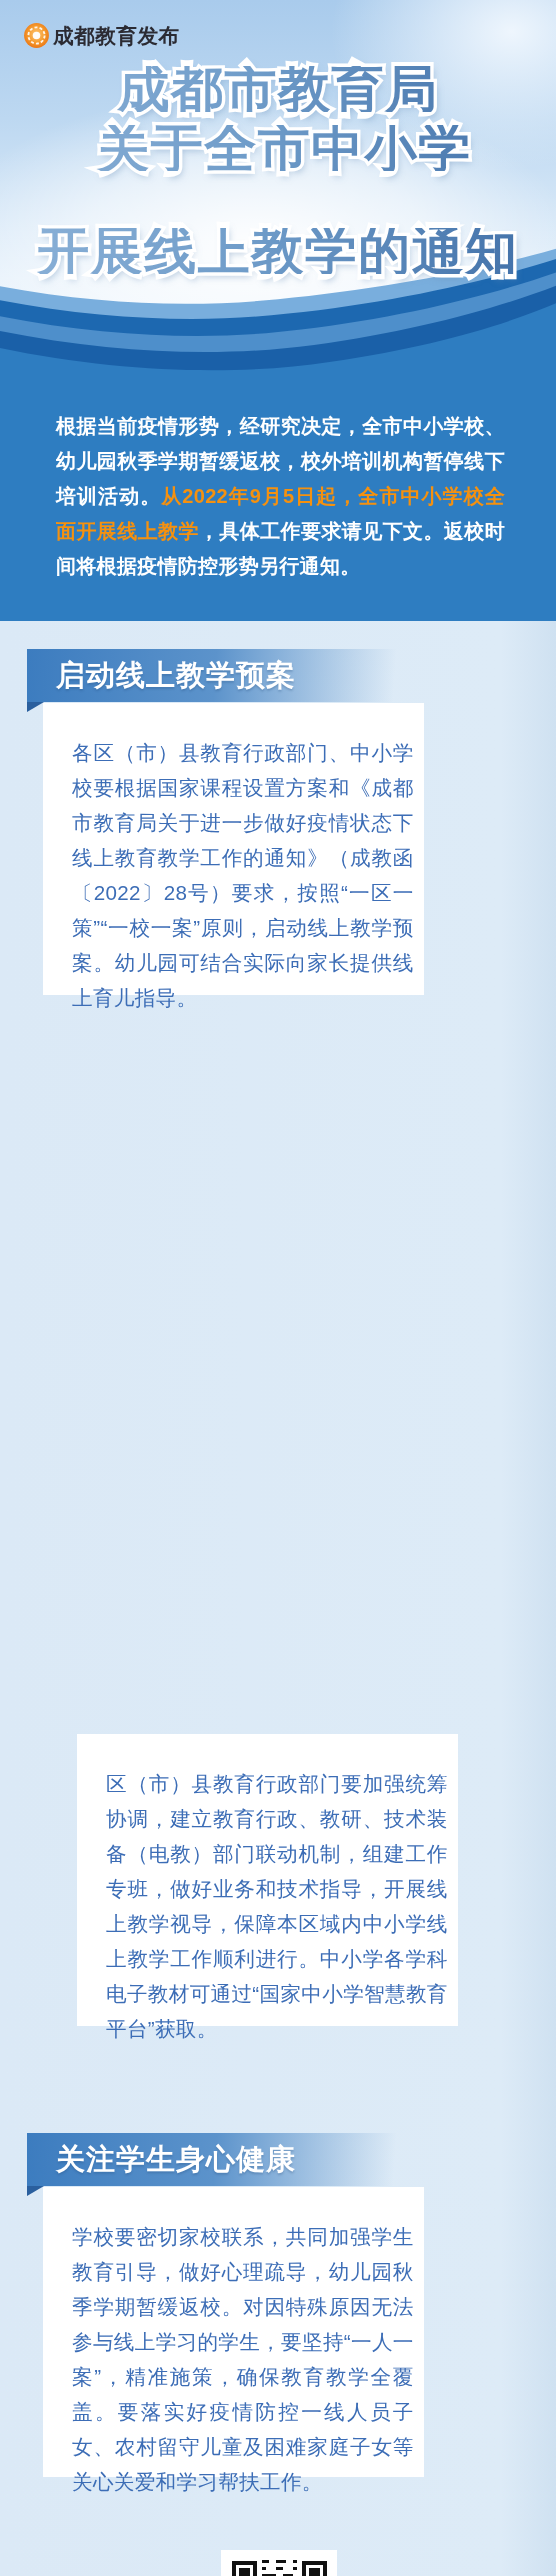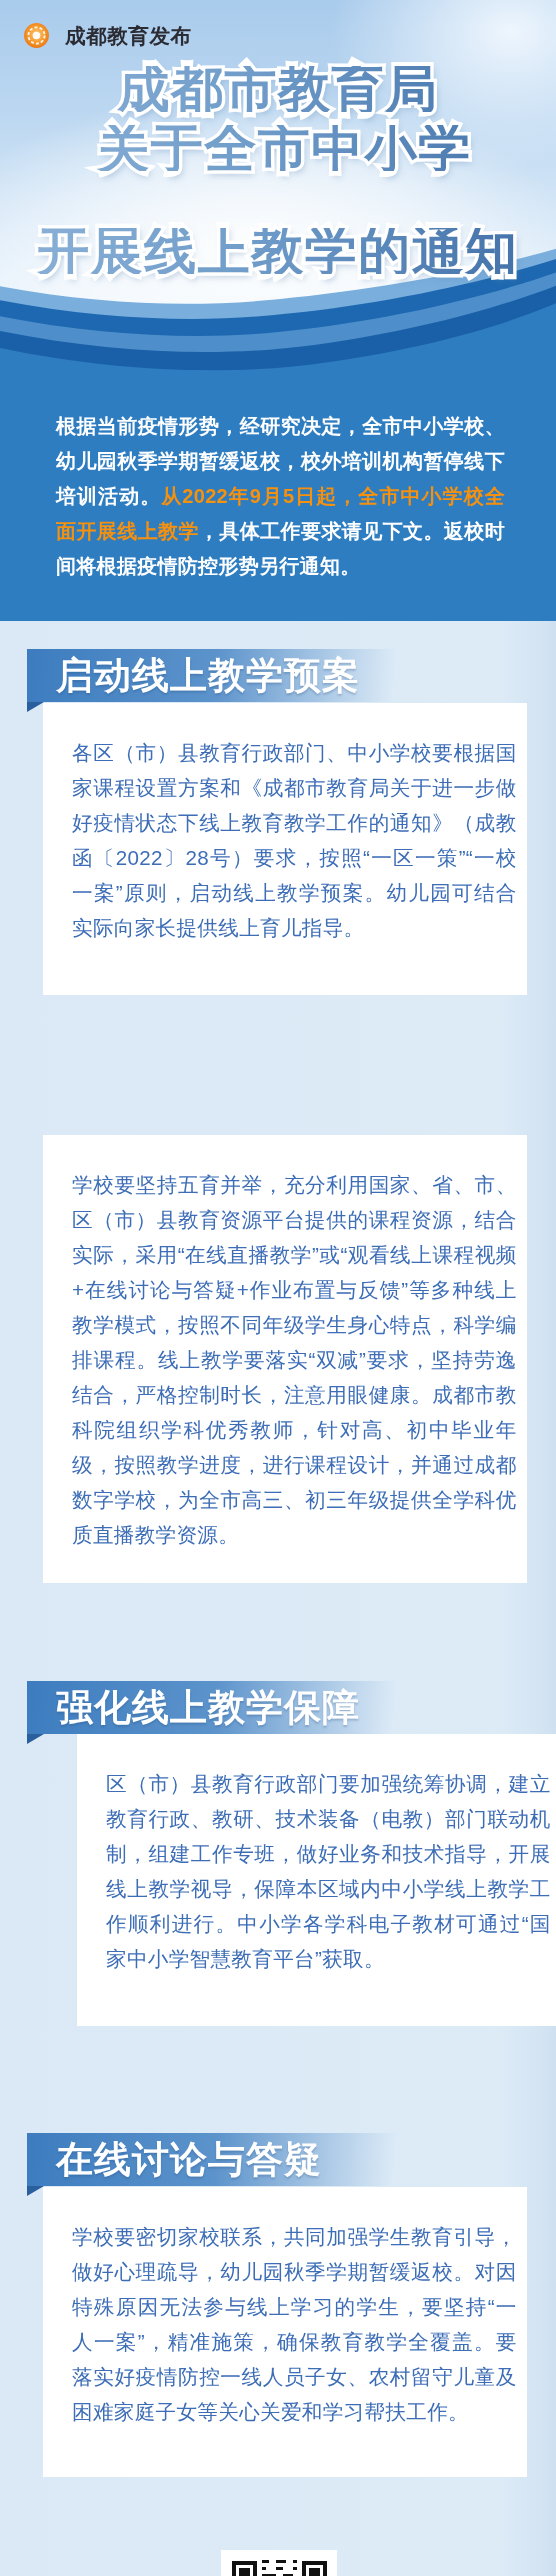--- a/index.html
+++ b/index.html
@@ -10,21 +10,21 @@
   
   .sky{position:absolute;left:0;top:0;width:556px;height:397px;
     background:
       radial-gradient(ellipse 319px 155px at 46% 62%, rgba(255,255,255,.95) 0%, rgba(255,255,255,.55) 55%, rgba(255,255,255,0) 100%),
       radial-gradient(ellipse 258px 196px at 92% 8%, rgba(245,250,255,.9) 0%, rgba(245,250,255,0) 70%),
       linear-gradient(180deg,#a9cbec 0%,#bdd8f1 30%,#e6f1fb 70%,#f3f9ff 100%);}
   .drape{position:absolute;left:0;top:222px;width:556px;height:175px;display:block;}
 
   .brand{position:absolute;left:23px;top:21.6px;display:flex;align-items:center;}
   .brand .logo-icon{width:27px;height:27px;}
-  .brand .brand-text{margin-left:15px;font-size:20.6px;font-weight:700;color:#2b2b33;letter-spacing:0.5px;}
+  .brand .brand-text{margin-left:3px;font-size:20.6px;font-weight:700;color:#2b2b33;letter-spacing:0.5px;}
 
   .title-wrap{position:absolute;left:0;top:0;width:556px;text-align:center;}
   .title-line{position:relative;display:block;font-size:52px;font-weight:700;letter-spacing:1.5px;
     line-height:46px;color:transparent;}
   .title-line::before{content:attr(data-text);position:absolute;left:0;top:0;width:100%;
     color:#ffffff;-webkit-text-stroke:6.7px #ffffff;
     text-shadow:2.6px 4.1px 7.2px rgba(110,145,185,.55);z-index:0;}
   .title-line::after{content:attr(data-text);position:absolute;left:0;top:0;width:100%;
     color:#4a77ab;z-index:1;}
   @supports (-webkit-background-clip: text){
@@ -38,23 +38,23 @@
   .intro{position:absolute;left:56px;top:398px;width:449px;font-size:20px;line-height:35px;
     font-weight:700;color:#ffffff;text-align:justify;letter-spacing:0.3px;margin-top:11px;}
   .intro .hl{color:#f5910f;}
 
   
   .banner{position:absolute;left:27px;width:496px;height:53px;
     background:linear-gradient(94deg,#3c7cbf 0%,#5c93cb 38%,rgba(219,233,246,0) 74%);}
   .banner::after{content:"";position:absolute;left:0;top:53px;width:0;height:0;
     border-top:10.3px solid #2a5f9e;border-right:17.5px solid transparent;}
   .banner .banner-title{position:absolute;left:29px;top:0;height:53px;display:flex;align-items:center;
-    font-size:37px;font-weight:700;color:#ffffff;letter-spacing:1px;
+    font-size:29px;font-weight:700;color:#ffffff;letter-spacing:1px;
     text-shadow:0 1.5px 2.1px rgba(30,70,120,.25);}
-  .card{position:absolute;left:43px;width:484px;background:#ffffff;}
+  .card{position:absolute;left:43px;width:381px;background:#ffffff;}
   .card::before{content:"";position:absolute;left:15.5px;top:18px;width:100%;height:100%;
     background:#6d9cc9;z-index:-1;}
   .card .card-body{margin:0;padding:32px 10.3px 0 29px;font-size:20.6px;line-height:35px;
     color:#3c6db6;text-align:justify;letter-spacing:0.3px;}
 
   #banner1{top:649px;} #card1{top:703px;height:292px;}
   #banner2{top:1079px;} #card2{top:1135px;height:448px;}
   #banner3{top:1681px;} #card3{top:1734px;height:292px;margin-left:34px;}
   #banner4{top:2133px;} #card4{top:2187px;height:290px;}
 
@@ -102,33 +102,27 @@
   <div class="blue-band"></div>
   <p class="intro"><span>根据当前疫情形势，经研究决定，全市中小学校、幼儿园秋季学期暂缓返校，校外培训机构暂停线下培训活动。</span><span class="hl">从2022年9月5日起，全市中小学校全面开展线上教学</span><span>，具体工作要求请见下文。返校时间将根据疫情防控形势另行通知。</span></p>
 
   <div class="banner" id="banner1">
     <span class="banner-title">启动线上教学预案</span>
   </div>
   <div class="card" id="card1">
     <p class="card-body">各区（市）县教育行政部门、中小学校要根据国家课程设置方案和《成都市教育局关于进一步做好疫情状态下线上教育教学工作的通知》（成教函〔2022〕28号）要求，按照“一区一策”“一校一案”原则，启动线上教学预案。幼儿园可结合实际向家长提供线上育儿指导。</p>
   </div>
 
-  <div class="card" id="card2">
-    <p class="card-body">学校要坚持五育并举，充分利用国家、省、市、区（市）县教育资源平台提供的课程资源，结合实际，采用“在线直播教学”或“观看线上课程视频+在线讨论与答疑+作业布置与反馈”等多种线上教学模式，按照不同年级学生身心特点，科学编排课程。线上教学要落实“双减”要求，坚持劳逸结合，严格控制时长，注意用眼健康。成都市教科院组织学科优秀教师，针对高、初中毕业年级，按照教学进度，进行课程设计，并通过成都数字学校，为全市高三、初三年级提供全学科优质直播教学资源。</p>
-  </div>
 
-  <div class="banner" id="banner3">
-    <span class="banner-title">强化线上教学保障</span>
-  </div>
   <div class="card" id="card3">
     <p class="card-body">区（市）县教育行政部门要加强统筹协调，建立教育行政、教研、技术装备（电教）部门联动机制，组建工作专班，做好业务和技术指导，开展线上教学视导，保障本区域内中小学线上教学工作顺利进行。中小学各学科电子教材可通过“国家中小学智慧教育平台”获取。</p>
   </div>
 
   <div class="banner" id="banner4">
-    <span class="banner-title">在线讨论与答疑</span>
+    <span class="banner-title">关注学生身心健康</span>
   </div>
   <div class="card" id="card4">
     <p class="card-body">学校要密切家校联系，共同加强学生教育引导，做好心理疏导，幼儿园秋季学期暂缓返校。对因特殊原因无法参与线上学习的学生，要坚持“一人一案”，精准施策，确保教育教学全覆盖。要落实好疫情防控一线人员子女、农村留守儿童及困难家庭子女等关心关爱和学习帮扶工作。</p>
   </div>
 
   <div class="qr-box">
     <svg viewBox="0 0 29 29" shape-rendering="crispEdges">
       <rect x="0" y="0" width="29" height="29" fill="#ffffff"></rect>
       <g fill="#111111">
         <rect x="1" y="1" width="7" height="7"></rect>

